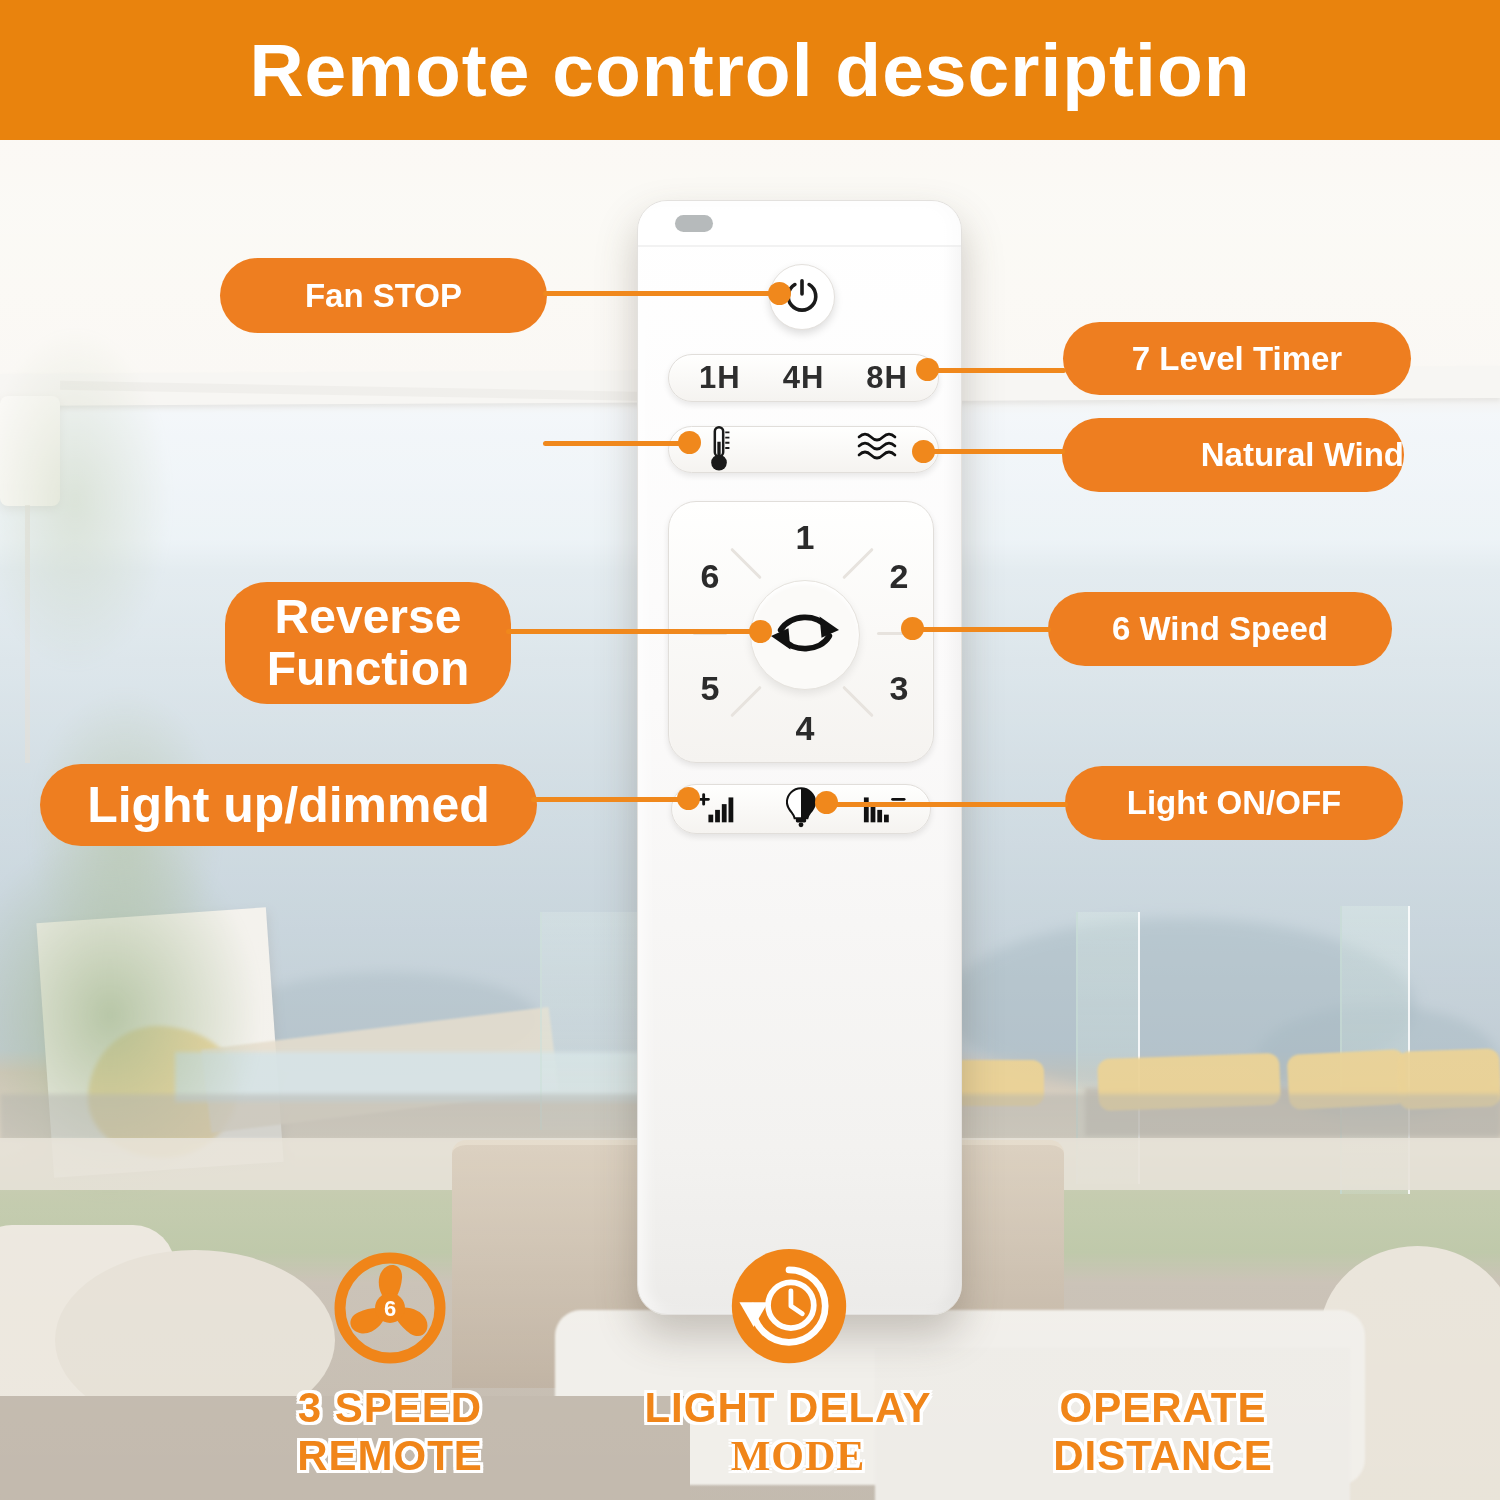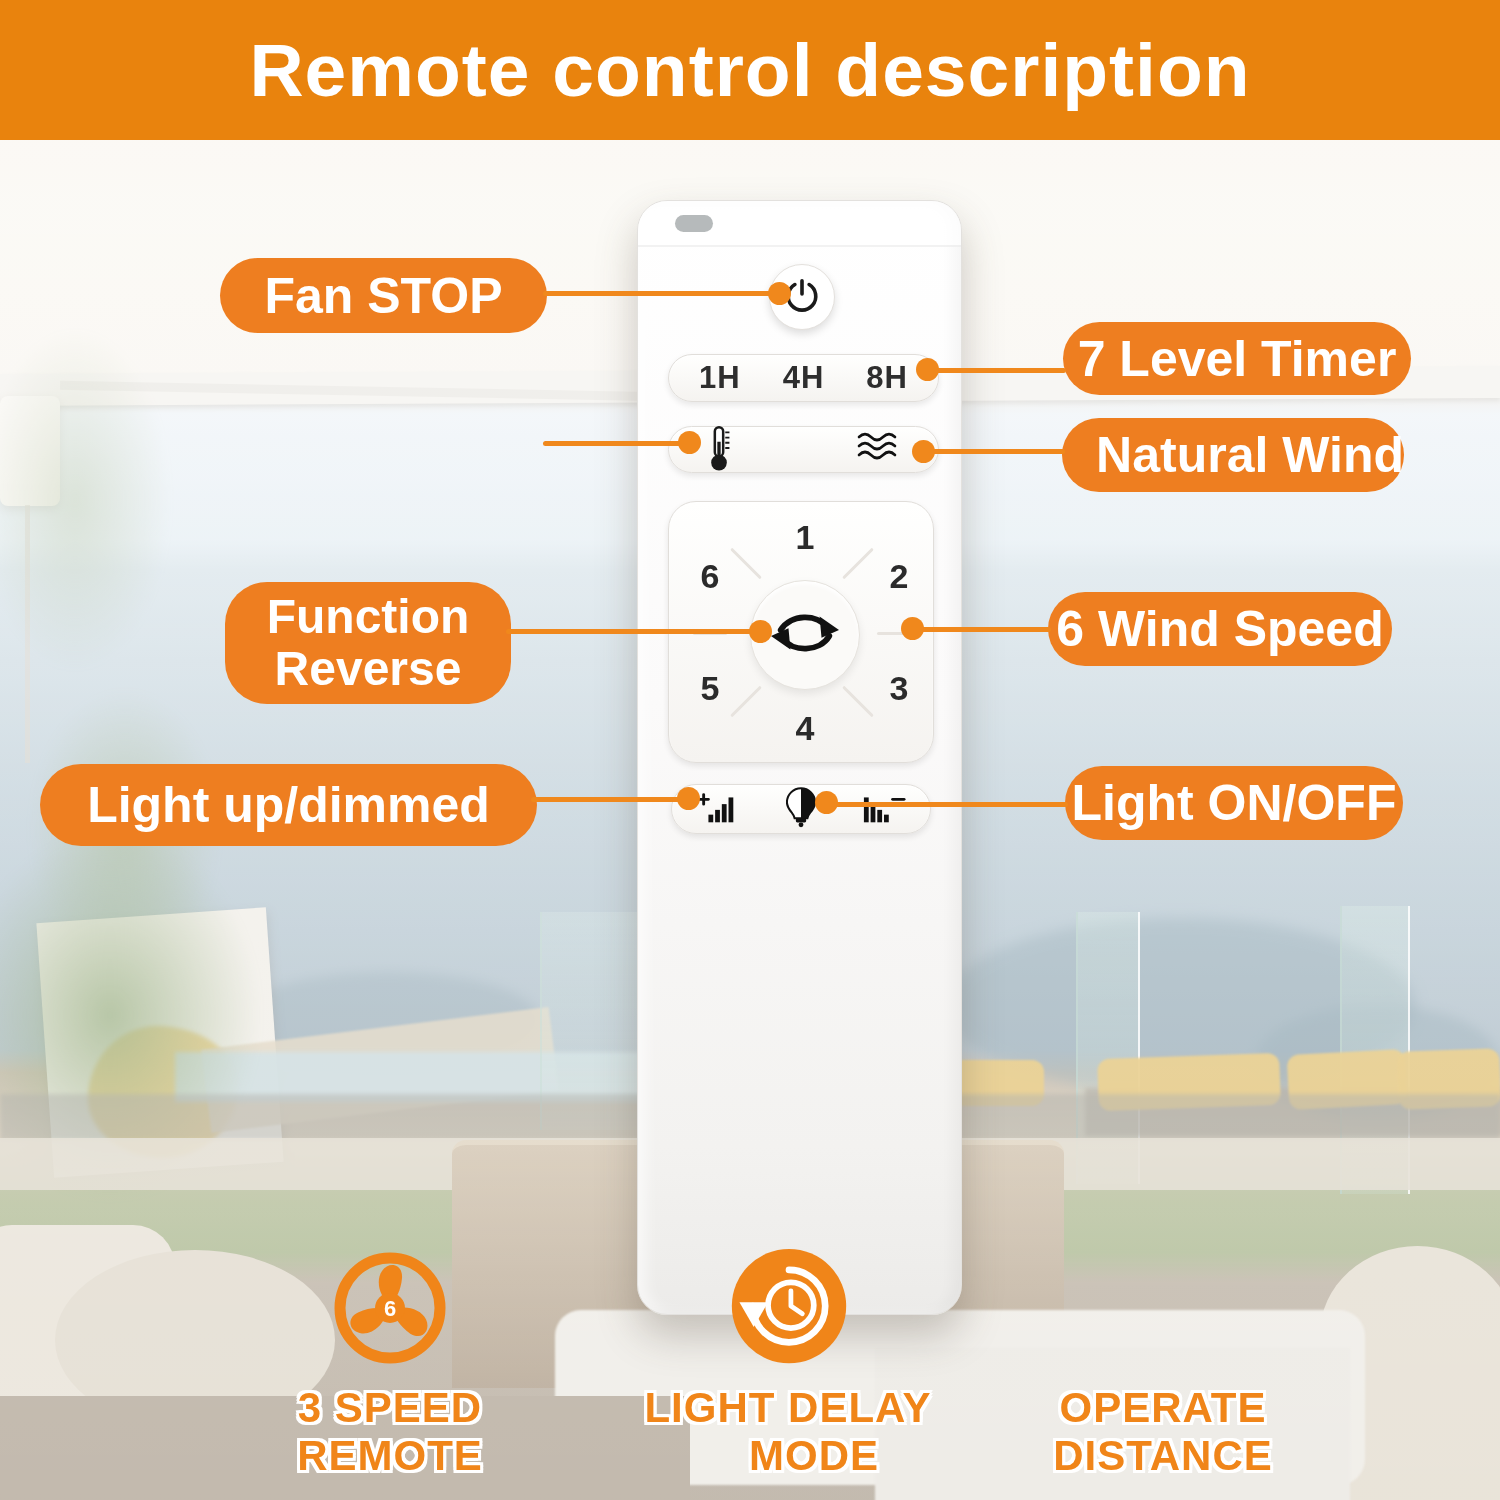--- a/index.html
+++ b/index.html
@@ -88,21 +88,21 @@
   .g6{left:208px;top:130px;width:34px;}
   .reverse-btn{position:absolute;left:81px;top:78px;width:110px;height:110px;border-radius:50%;
                background:#fbfaf8;border:1px solid #e6e3de;
                box-shadow:0 4px 8px rgba(0,0,0,.08), inset 0 3px 4px #fff;
                display:flex;align-items:center;justify-content:center;}
   .btn-light{left:33px;top:583px;width:260px;height:50px;display:flex;align-items:center;justify-content:space-between;padding:0 24px;}
 
   
   .pill{position:absolute;z-index:4;background:#EE7E20;color:#fff;font-weight:700;
         display:flex;flex-direction:column;align-items:center;justify-content:center;
-        border-radius:42px;font-size:50px;line-height:1.08;text-align:center;}
+        border-radius:42px;font-size:33px;line-height:1.08;text-align:center;}
   .p-fanstop{left:220px;top:258px;width:327px;height:75px;}
   .p-lightcolor{left:225px;top:407px;width:322px;height:76px;}
   .p-reverse{left:225px;top:582px;width:286px;height:122px;font-size:48px;}
   .p-lightup{left:40px;top:764px;width:497px;height:82px;font-size:50px;}
   .p-timer{left:1063px;top:322px;width:348px;height:73px;}
   .p-natural{left:1062px;top:418px;width:342px;height:74px;align-items:flex-end;}
   .p-windspeed{left:1048px;top:592px;width:344px;height:74px;}
   .p-lightonoff{left:1065px;top:766px;width:338px;height:74px;}
   .cline{position:absolute;z-index:4;height:5px;background:#F0881C;border-radius:3px;}
   .l-fanstop{left:543px;top:291px;width:238px;}
@@ -126,21 +126,21 @@
   
   .feature{position:absolute;z-index:5;}
   .f-fan{left:330px;top:1248px;width:120px;height:120px;}
   .f-clock{left:728px;top:1247px;width:122px;height:122px;}
   .f-dist{left:1101px;top:1248px;width:124px;height:124px;}
   .flabel{position:absolute;z-index:5;width:420px;text-align:center;
           font-size:42px;font-weight:800;color:#F08519;letter-spacing:1px;
           text-shadow:-3px -3px 0 #fff,3px -3px 0 #fff,-3px 3px 0 #fff,3px 3px 0 #fff,
                       0 -3px 0 #fff,0 3px 0 #fff,-3px 0 0 #fff,3px 0 0 #fff;}
   .fl-1a{left:180px;top:1384px;}  .fl-1b{left:180px;top:1432px;}
-  .fl-2a{left:578px;top:1384px;}  .fl-2b{left:604px;top:1432px;}
+  .fl-2a{left:578px;top:1384px;}  .fl-2b{left:588px;top:1432px;font-family:Liberation Serif, serif;}
   .fl-3a{left:953px;top:1384px;}  .fl-3b{left:953px;top:1432px;}
 </style>
 </head>
 <body>
 
 <div class="canvas">
 
   <div class="photo">
     <div class="bg-base"></div>
     <div class="bg-rock1"></div>
@@ -277,22 +277,22 @@
           <path d="M32 10 h12" stroke="#111" stroke-width="3" stroke-linecap="round"></path>
         </svg>
       </span>
     </div>
   </div>
 
   <div class="pill p-fanstop">
       <span>Fan STOP</span>
     </div>
   <div class="pill p-reverse">
+    <span>Reverse</span>
     <span>Function</span>
-    <span>Reverse</span>
   </div>
   <div class="pill p-lightup">
       <span>Light up/dimmed</span>
     </div>
   <div class="pill p-timer">
       <span>7 Level Timer</span>
     </div>
   <div class="pill p-natural">
       <span>Natural Wind</span>
     </div>

